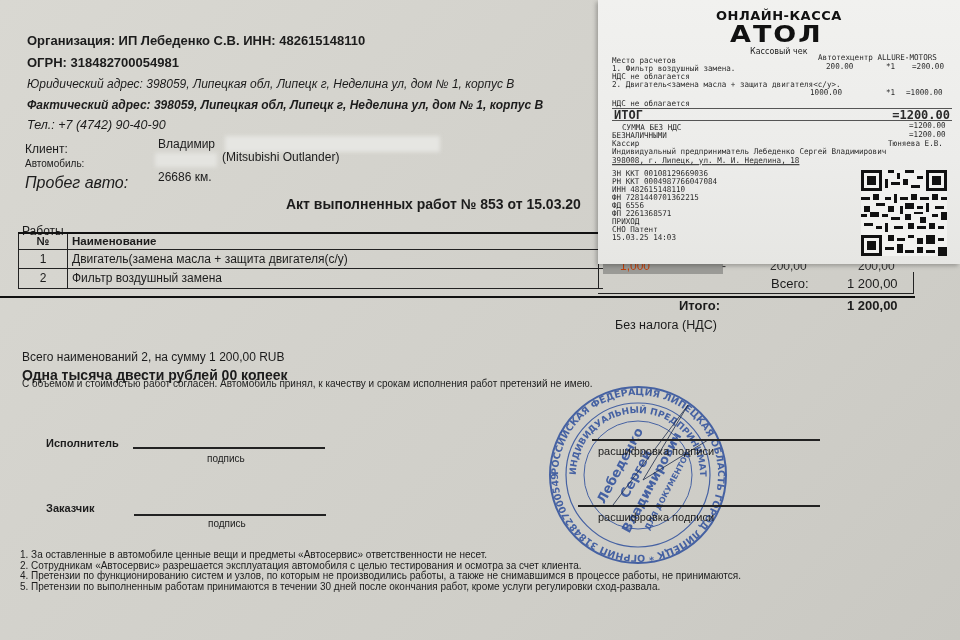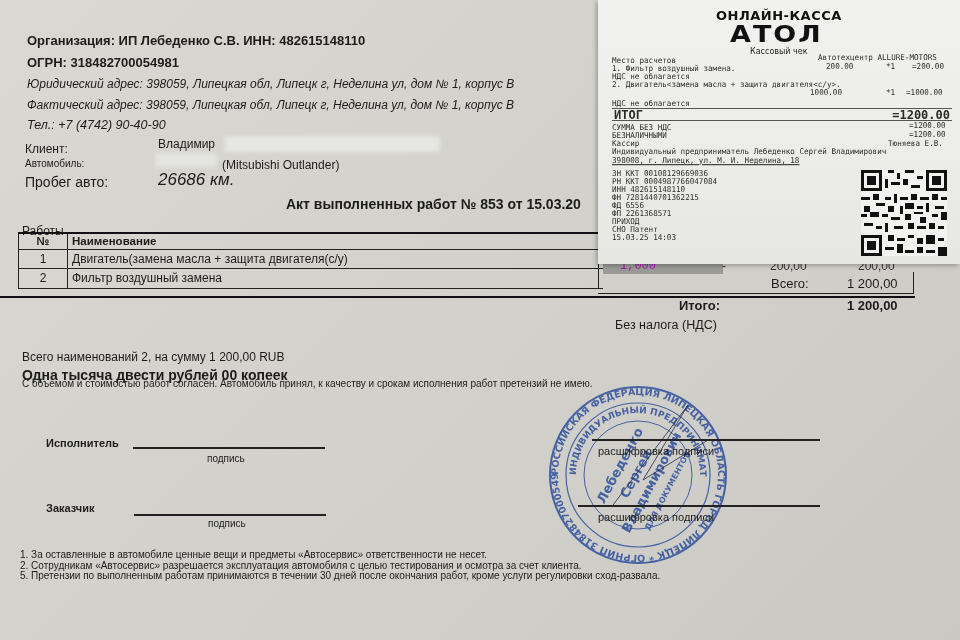--- a/index.html
+++ b/index.html
@@ -8,52 +8,52 @@
       position: relative;
       background: linear-gradient(135deg, #d9d8d2 0%, #d3d2cc 40%, #cfcec8 70%, #c9c8c2 100%);
       font-family: "Liberation Sans", sans-serif;
       color: #1c1c1c;
     }
     .abs { position: absolute; white-space: nowrap; }
 
     .org { left: 27px; top: 33px; font-size: 13px; font-weight: bold; }
     .ogrn { left: 27px; top: 55px; font-size: 13px; font-weight: bold; }
     .addr1 { left: 27px; top: 77px; font-size: 12px; font-style: italic; }
-    .addr2 { left: 27px; top: 98px; font-size: 12px; font-style: italic; }
+    .addr2 { left: 27px; top: 98px; font-size: 12px; font-style: italic; font-weight: bold; }
     .phone { left: 27px; top: 118px; font-size: 12.5px; font-style: italic; }
 
     .client-lbl { left: 25px; top: 142px; font-size: 12px; }
     .client-val { left: 158px; top: 137px; font-size: 12px; }
     .client-blur { left: 225px; top: 136px; width: 215px; height: 16px; background: #e6e6e2; filter: blur(2px); }
     .car-lbl { left: 25px; top: 158px; font-size: 10px; }
     .car-blur { left: 155px; top: 153px; width: 62px; height: 14px; background: #e4e4e0; filter: blur(2px); }
-    .car-val { left: 222px; top: 150px; font-size: 12px; margin-top: 8px; }
-    .mil-lbl { left: 25px; top: 174px; font-size: 14px; }
-    .mil-val { left: 158px; top: 170px; font-size: 17px; font-style: italic; }
+    .car-val { left: 222px; top: 150px; font-size: 12px; }
+    .mil-lbl { left: 25px; top: 174px; font-size: 16px; font-style: italic; }
+    .mil-val { left: 158px; top: 170px; font-size: 12px; }
 
     .act-title { left: 286px; top: 196px; font-size: 14px; font-weight: bold; }
 
     .works-lbl { left: 22px; top: 224px; font-size: 12px; }
     .table {
       position: absolute; left: 18px; top: 232px; width: 585px; height: 60px;
       border-top: 2px solid #111;
     }
     .row { position: absolute; left: 0; right: 0; height: 19px; border-bottom: 1.5px solid #222; }
     .row.h { top: 0; height: 16px; }
     .row.r1 { top: 16px; }
     .row.r2 { top: 35px; height: 20px; }
     .cell { position: absolute; top: 0; bottom: 0; font-size: 12px; line-height: 18px; }
     .c-no { left: 0; width: 50px; text-align: center; border-left: 1.5px solid #222; border-right: 1.5px solid #222; }
     .c-name { left: 50px; width: 530px; padding-left: 4px; }
     .row.h .c-name { font-weight: bold; font-size: 11.5px; line-height: 15px; }
     .row.h .c-no { font-weight: bold; font-size: 11.5px; line-height: 15px; }
     .c-end { left: 580px; width: 5px; border-left: 1.5px solid #222; }
 
     .qty-strip { left: 603px; top: 262px; width: 120px; height: 12px; background: #9a9a96; }
-    .qty-val { left: 620px; top: 259px; font-size: 12px; color: #a21caf; font-family: Liberation Mono, monospace; }
+    .qty-val { left: 620px; top: 259px; font-size: 12px; color: #c2410c; }
     .dash-val { left: 722px; top: 259px; font-size: 12px; color: #333; }
     .price-val { left: 770px; top: 259px; font-size: 12px; color: #333; }
     .sum-val { left: 858px; top: 259px; font-size: 12px; color: #333; }
     .tot-box { left: 598px; top: 272px; width: 316px; height: 22px; border-right: 1.5px solid #222; border-bottom: 1.5px solid #222; }
     .vsego-lbl { left: 771px; top: 276px; font-size: 13px; }
     .vsego-val { left: 847px; top: 276px; font-size: 13px; }
     .itogo-line { left: 0; top: 296px; width: 915px; height: 2px; background: #111; }
     .itogo-lbl { left: 679px; top: 298px; font-size: 13px; font-weight: bold; }
     .itogo-val { left: 847px; top: 298px; font-size: 13px; font-weight: bold; }
     .nds { left: 615px; top: 318px; font-size: 12.5px; }
@@ -183,20 +183,21 @@
 
 <div class="abs sig-lbl2">Заказчик</div>
 <div class="abs sig-line2"></div>
 <div class="abs sig-sub2">подпись</div>
 <div class="abs sig-right2"></div>
 <div class="abs decode2">расшифровка подписи</div>
 
 <ul class="abs notes">
   <li>1.  За оставленные в автомобиле ценные вещи и предметы «Автосервис» ответственности не несет.</li>
   <li>2.  Сотрудникам «Автосервис» разрешается эксплуатация автомобиля с целью тестирования и осмотра за счет клиента.</li>
+  <li>4.  Претензии по  функционированию систем и узлов, по которым не производились работы, а также не снимавшимся в процессе работы, не принимаются.</li>
   <li>5.  Претензии по выполненным работам принимаются в течении 30 дней после окончания работ, кроме услуги регулировки сход-развала.</li>
 </ul>
 
 <div class="receipt">
   <div class="brand-top">ОНЛАЙН-КАССА</div>
   <div class="brand-logo">АТОЛ</div>
   <div class="brand-sub">Кассовый чек</div>
 
   <div class="rc" style="left:14px;top:57px">Место расчетов</div>
   <div class="rc" style="left:220px;top:54px">Автотехцентр ALLURE-MOTORS</div>
@@ -209,21 +210,21 @@
   <div class="rc" style="left:212px;top:89px">1000.00</div>
   <div class="rc" style="left:288px;top:89px">*1</div>
   <div class="rc" style="left:308px;top:89px">=1000.00</div>
   <div class="rc" style="left:14px;top:100px">НДС не облагается</div>
 
   <div class="r-itog">
     <span style="left:2px">ИТОГ</span>
     <span style="right:2px">=1200.00</span>
   </div>
 
-  <div class="rc" style="left:14px;top:124px">СУММА БЕЗ НДС</div>
+  <div class="rc" style="left:24px;top:124px">СУММА БЕЗ НДС</div>
   <div class="rc" style="left:311px;top:122px">=1200.00</div>
   <div class="rc" style="left:14px;top:132px">БЕЗНАЛИЧНЫМИ</div>
   <div class="rc" style="left:311px;top:131px">=1200.00</div>
   <div class="rc" style="left:14px;top:140px">Кассир</div>
   <div class="rc" style="left:290px;top:140px">Тюняева Е.В.</div>
   <div class="rc" style="left:14px;top:148px">Индивидуальный предприниматель Лебеденко Сергей Владимирович</div>
   <div class="rc" style="left:14px;top:157px;text-decoration:underline">398008, г. Липецк, ул. М. И. Неделина, 18</div>
 
   <div class="rc" style="left:14px;top:170px">ЗН ККТ 00108129669036</div>
   <div class="rc" style="left:14px;top:178px">РН ККТ 0004987766047084</div>

